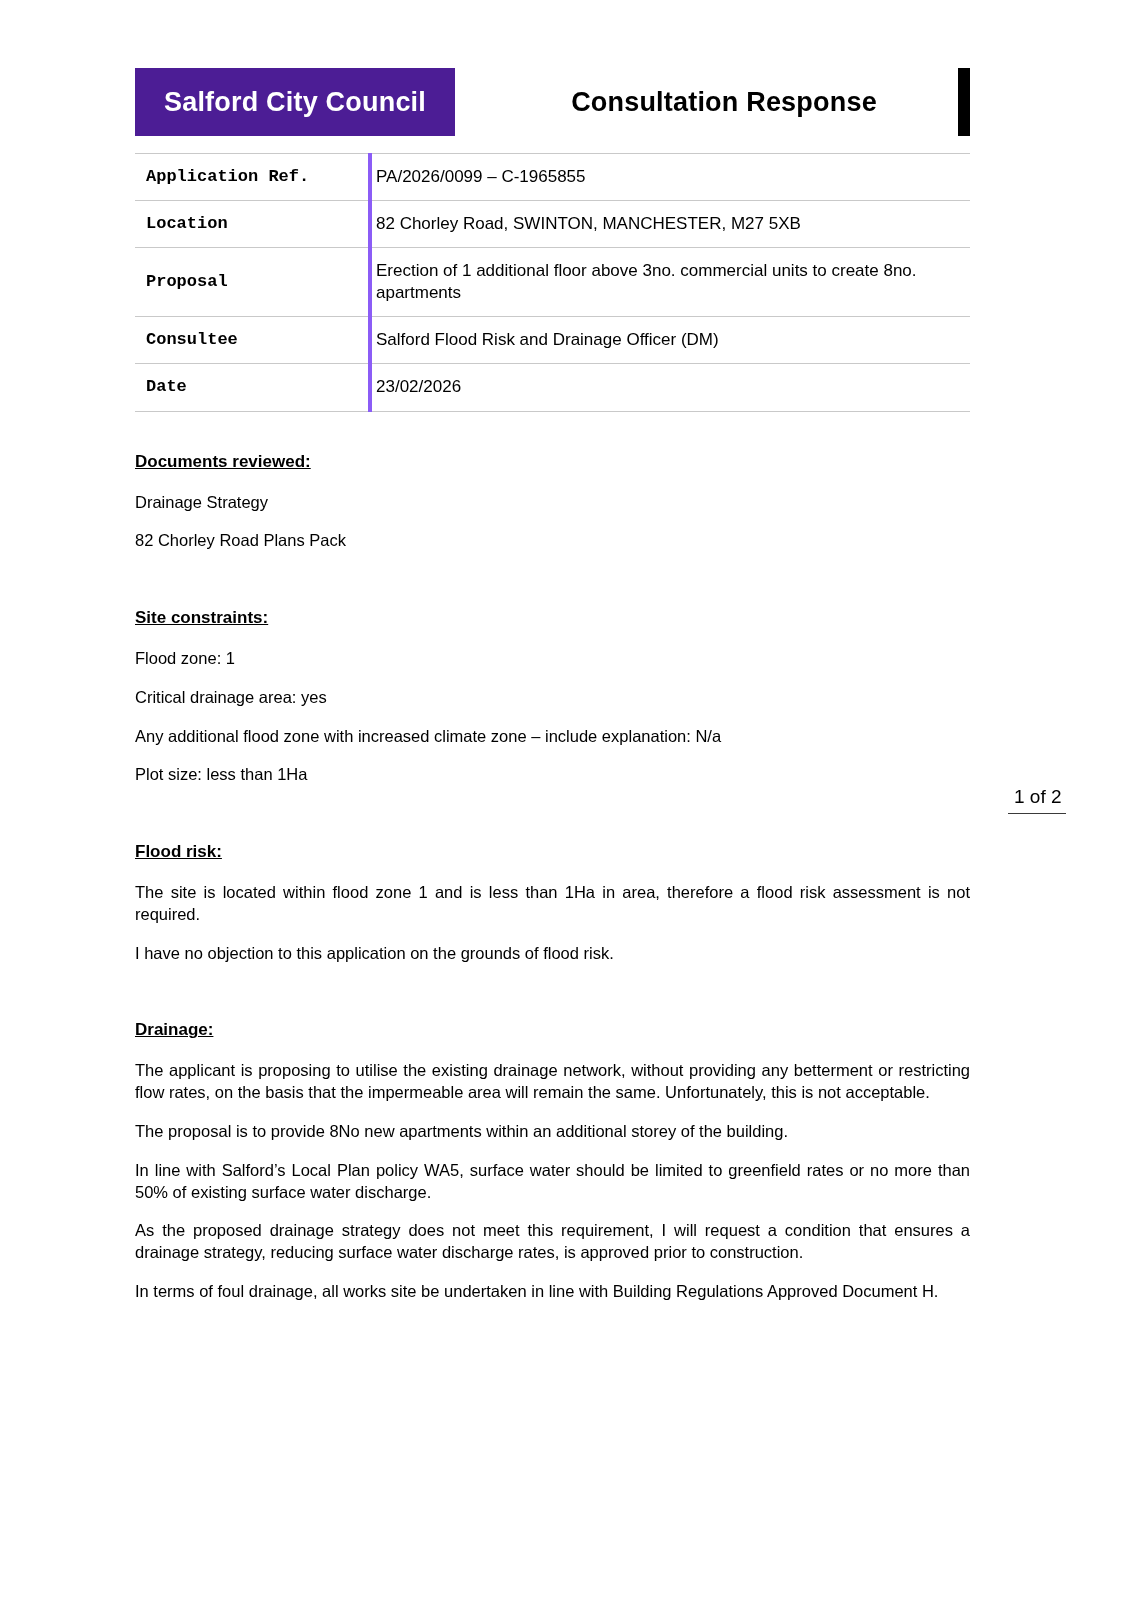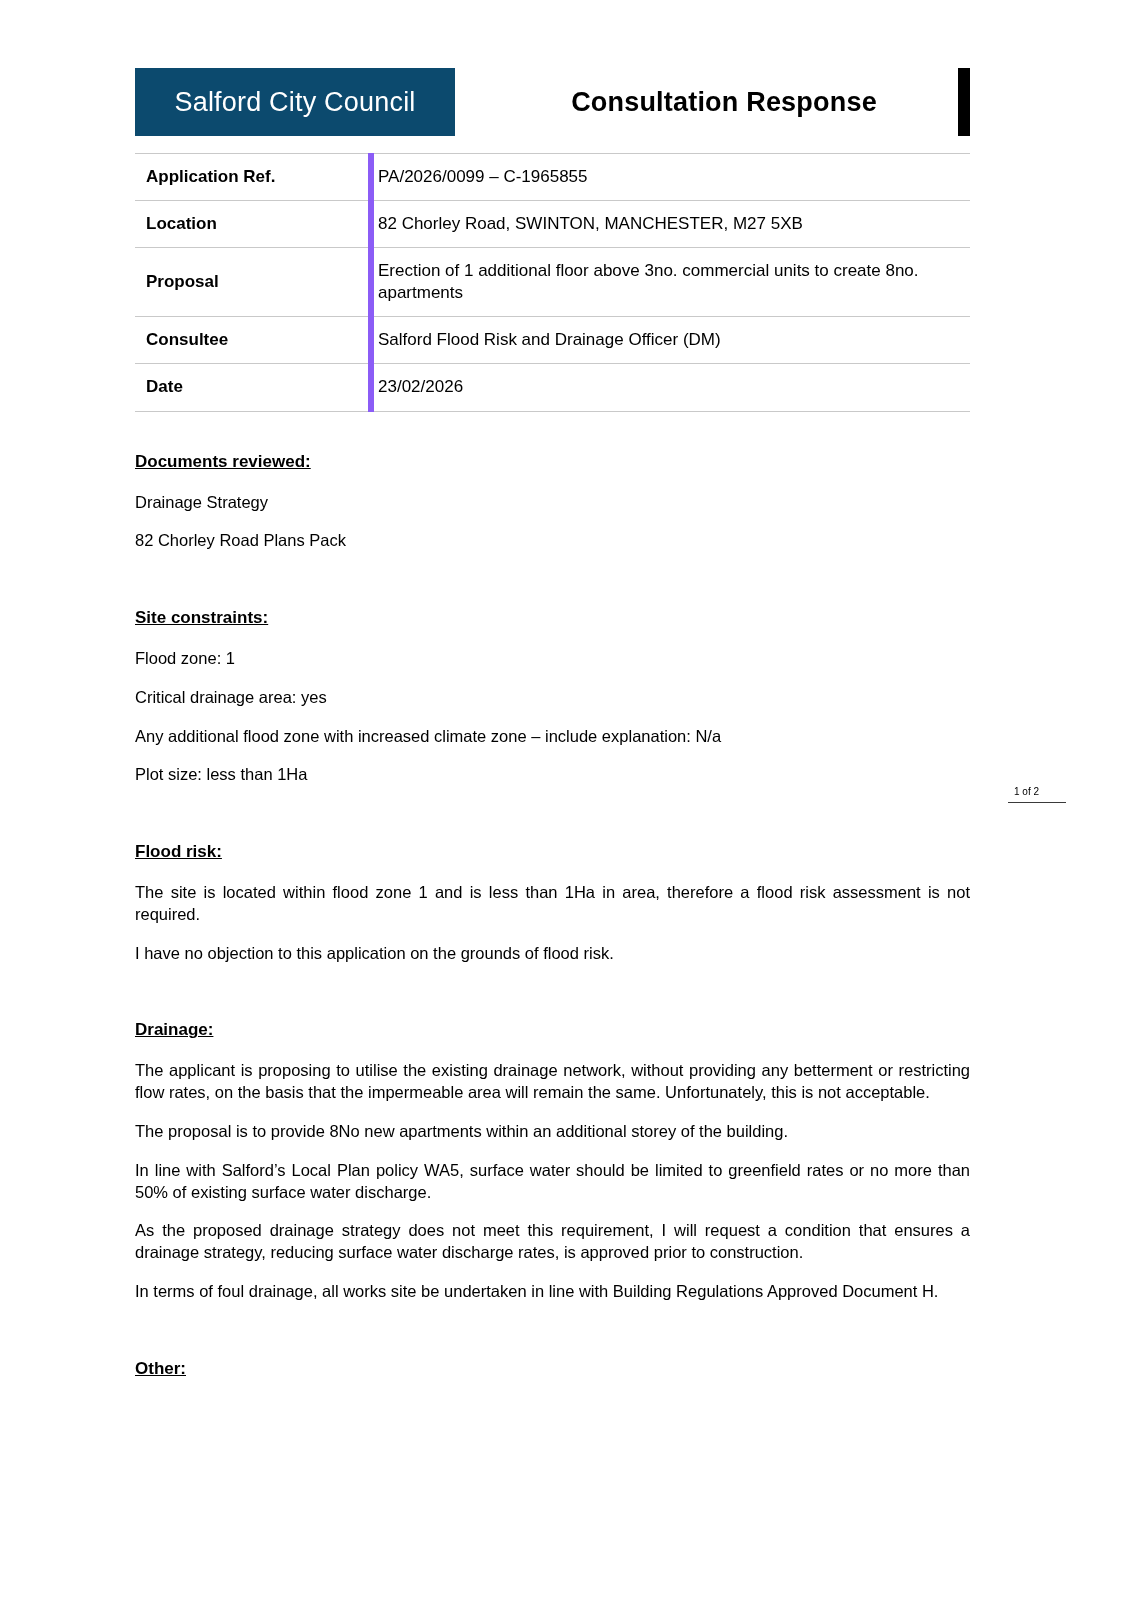--- a/index.html
+++ b/index.html
@@ -23,29 +23,29 @@
     width: 835px;
   }
 
   
   .header {
     display: flex;
     align-items: stretch;
     height: 68px;
   }
   .logo-box {
-    background: #0c4a6e;
+    background: #4c1d95;
     color: #ffffff;
     width: 320px;
     box-sizing: border-box;
     display: flex;
     align-items: center;
     justify-content: center;
     font-size: 27px;
-    font-weight: normal;
+    font-weight: bold;
     letter-spacing: 0.2px;
     white-space: nowrap;
   }
   .doc-title {
     flex: 1;
     display: flex;
     align-items: center;
     justify-content: center;
     font-size: 27px;
     font-weight: bold;
@@ -67,22 +67,23 @@
   table.meta td {
     border-top: 1px solid #c9c9c9;
     border-bottom: 1px solid #c9c9c9;
     padding: 12px 10px;
     vertical-align: middle;
     line-height: 1.3;
   }
   table.meta td.row-label {
     width: 212px;
     font-weight: bold;
-    border-right: 6px solid #8b5cf6;
+    border-right: 4px solid #8b5cf6;
     padding-left: 11px;
+    font-family: Liberation Mono, monospace;
   }
   table.meta td.row-value {
     padding-left: 4px;
     padding-right: 45px;
   }
 
   
   .section-heading {
     font-size: 17px;
     font-weight: bold;
@@ -101,21 +102,21 @@
   .section.justified .para {
     text-align: justify;
   }
 
   
   .page-indicator {
     position: absolute;
     top: 786px;
     left: 1008px;
     width: 58px;
-    font-size: 10px;
+    font-size: 19px;
     padding: 0 0 5px 6px;
     border-bottom: 1.5px solid #3a3a3a;
     box-sizing: border-box;
     white-space: nowrap;
   }
 </style>
 </head>
 <body>
 
 <div class="page">
@@ -176,20 +177,19 @@
     <div class="section justified">
       <div class="section-heading">Drainage:</div>
       <p class="para">The applicant is proposing to utilise the existing drainage network, without providing any betterment or restricting flow rates, on the basis that the impermeable area will remain the same. Unfortunately, this is not acceptable.</p>
       <p class="para">The proposal is to provide 8No new apartments within an additional storey of the building.</p>
       <p class="para">In line with Salford’s Local Plan policy WA5, surface water should be limited to greenfield rates or no more than 50% of existing surface water discharge.</p>
       <p class="para">As the proposed drainage strategy does not meet this requirement, I will request a condition that ensures a drainage strategy, reducing surface water discharge rates, is approved prior to construction.</p>
       <p class="para">In terms of foul drainage, all works site be undertaken in line with Building Regulations Approved Document H.</p>
     </div>
 
     <div class="section justified">
-      <div class="section-heading">Other:</div>
     </div>
 
   </div>
 
   <div class="page-indicator">1 of 2</div>
 
 </div>
 
 </body></html>

